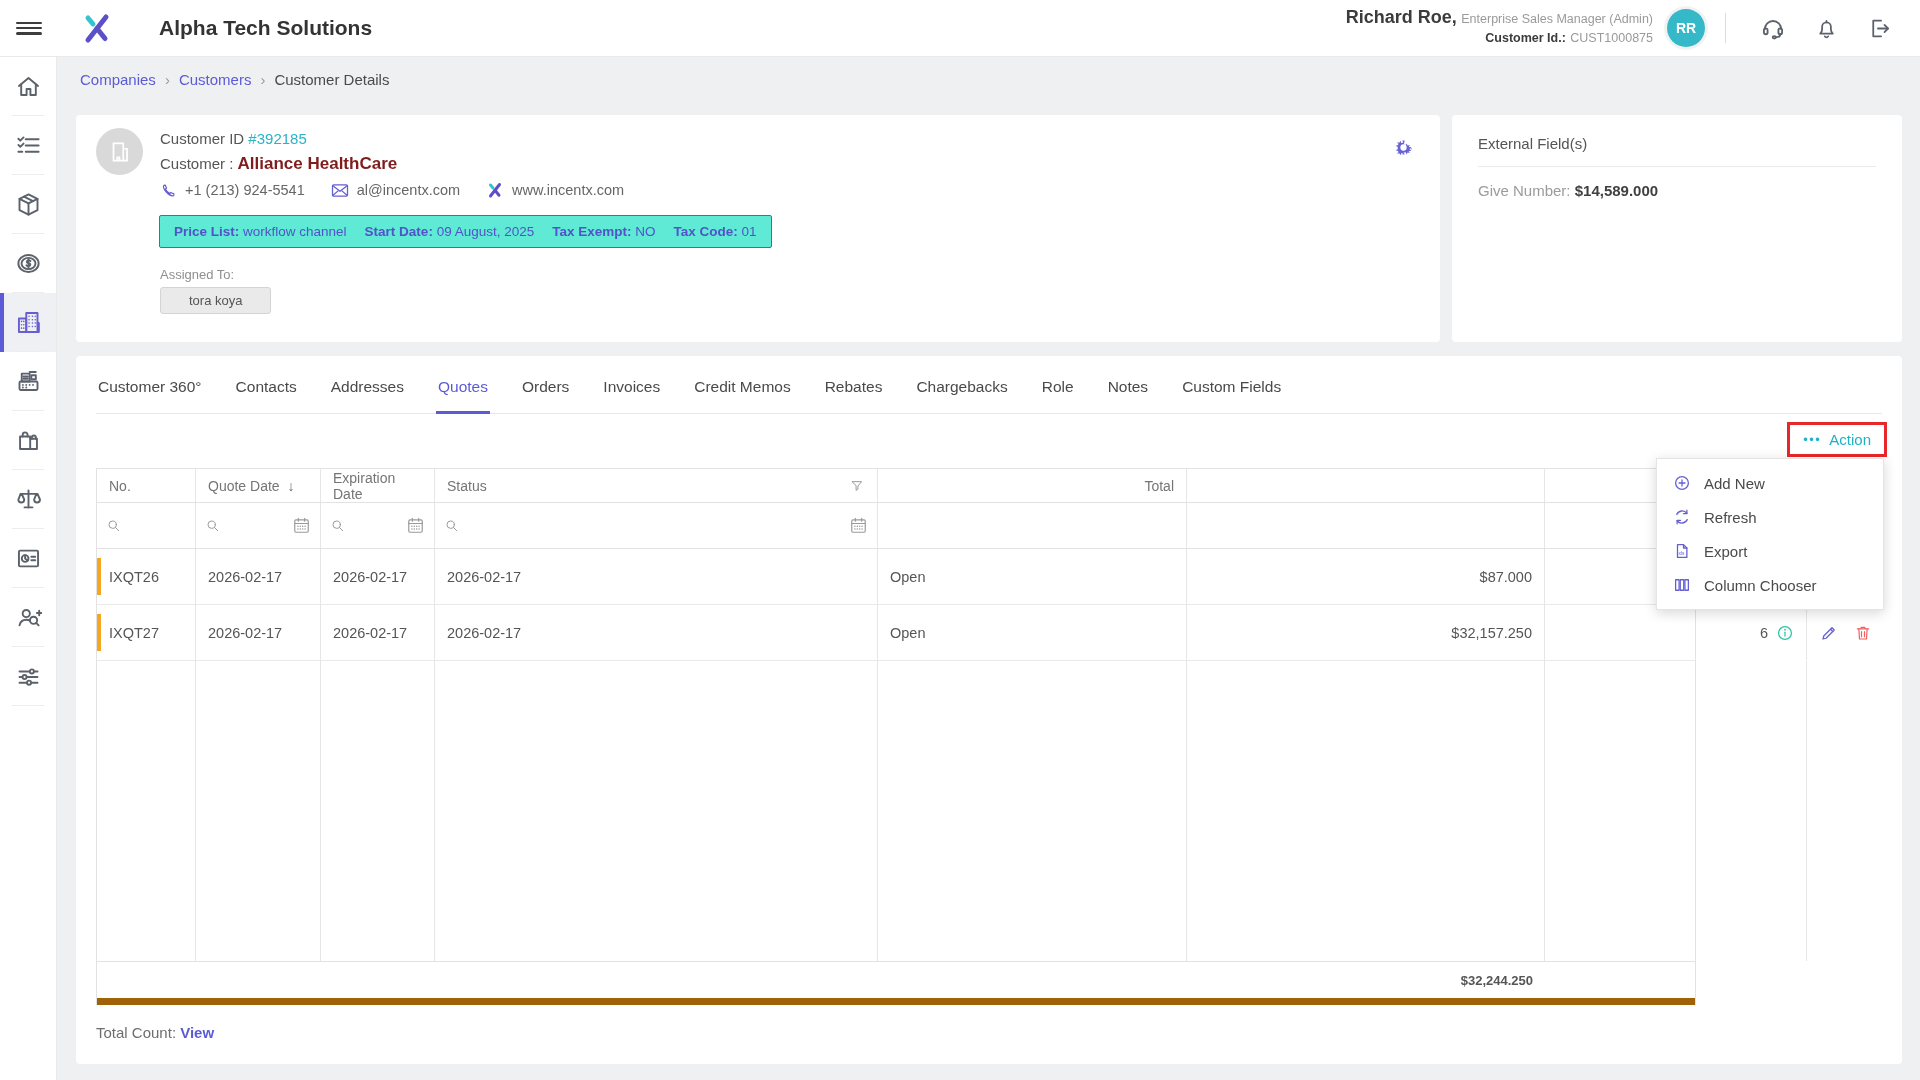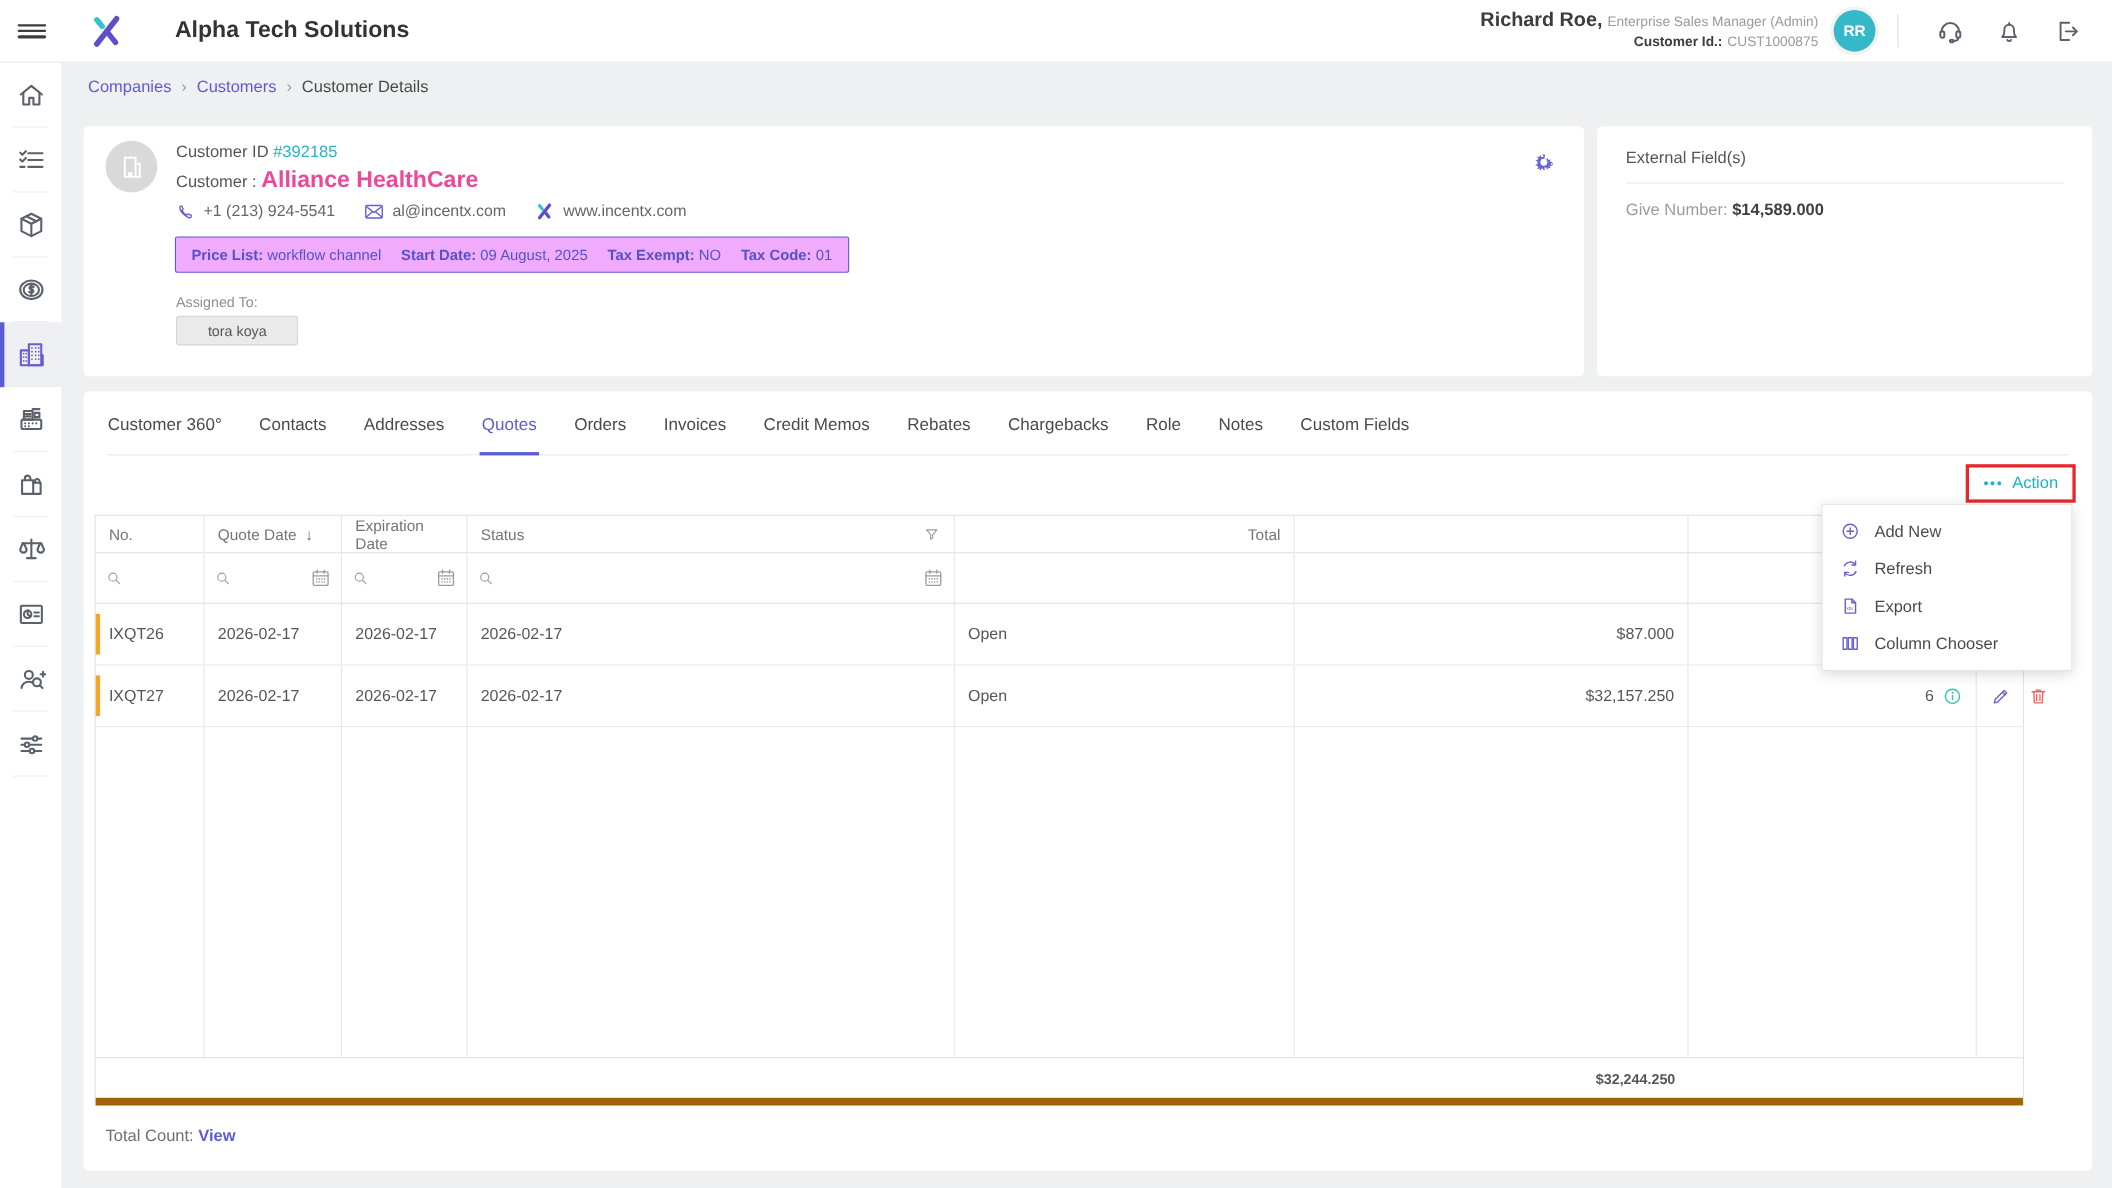--- a/index.html
+++ b/index.html
@@ -45,24 +45,24 @@
   .extCard  { left:1452px; top:115px; width:450px; height:227px; }
   .mainCard { left:76px; top:356px; width:1826px; height:708px; }
 
   
   .bAvatar { position:absolute; left:20px; top:13px; width:47px; height:47px; border-radius:50%;
              background:#d9d9d9; display:flex; align-items:center; justify-content:center; }
   .cLines { position:absolute; left:84px; top:12px; }
   .cl1 { font-size:15px; color:#555; line-height:24px; }
   .cl1 .cid { color:#29b3c5; cursor:pointer; }
   .cl2 { font-size:15px; color:#555; line-height:25px; }
-  .cl2 .cname { font-size:21px; font-weight:bold; color:#ec4899; }
+  .cl2 .cname { font-size:17px; font-weight:bold; color:#7f1d1d; }
   .cl3 { display:flex; align-items:center; gap:26px; margin-top:5px; font-size:14.5px; color:#666; }
   .cGrp { display:flex; align-items:center; gap:8px; }
-  .priceBox { position:absolute; left:83px; top:100px; height:33px; border:1px solid #5c5bd6; background:#f0abfc;
+  .priceBox { position:absolute; left:83px; top:100px; height:33px; border:1px solid #5c5bd6; background:#5eead4;
               display:flex; align-items:center; gap:18px; padding:0 14px; font-size:13.5px; color:#5352c9;
               border-radius:2px; white-space:nowrap; }
   .priceBox b { font-weight:bold; }
   .asgLbl { position:absolute; left:84px; top:152px; font-size:13px; color:#8f8f8f; }
   .chip { position:absolute; left:84px; top:172px; background:#eaeaea; border:1px solid #d4d4d4; border-radius:3px;
           padding:5px 28px; font-size:13px; color:#555; }
   .gear { position:absolute; right:26px; top:22px; cursor:pointer; }
 
   
   .extTitle { padding:20px 26px 0 26px; font-size:15px; color:#555; }
@@ -81,21 +81,21 @@
   
   .actionBtn { position:absolute; right:15px; top:66px; height:35px; border:3px solid #e8272b; background:#fff;
                display:flex; align-items:center; gap:8px; padding:0 13px; cursor:pointer; }
   .actionBtn .dots { color:#1fb1c5; font-size:13px; letter-spacing:1.5px; line-height:10px; }
   .actionBtn .lbl { color:#1fb1c5; font-size:15px; }
   .menu { position:absolute; left:1580px; top:102px; width:228px; background:#fff; border:1px solid #e4e4e4;
           box-shadow:0 3px 12px rgba(0,0,0,.16); z-index:20; padding:7px 0; }
   .mItem { display:flex; align-items:center; gap:13px; height:34px; padding:0 16px; cursor:pointer; font-size:15px; color:#4a4a4a; }
 
   
-  .tbl { position:absolute; left:10px; top:112px; width:1754px; border:1px solid #e2e2e2; border-bottom:none; }
+  .tbl { position:absolute; left:20px; top:112px; width:1600px; border:1px solid #e2e2e2; border-bottom:none; }
   .trow { display:grid; grid-template-columns:99px 125px 114px 443px 309px 358px 262px 78px; position:relative; }
   .tc { border-right:1px solid #e6e6e6; display:flex; align-items:center; overflow:hidden; }
   .tc:last-child { border-right:none; }
   .hrow { height:34px; border-bottom:1px solid #e2e2e2; color:#757575; font-size:14px; }
   .hrow .tc { padding:0 12px; gap:8px; }
   .hrow .tc.r { justify-content:flex-end; }
   .hrow .tc.sb { justify-content:space-between; }
   .frow { height:46px; border-bottom:1px solid #e2e2e2; }
   .frow .tc { padding:0 9px; justify-content:space-between; }
   .frow .tc .left { display:flex; align-items:center; }

